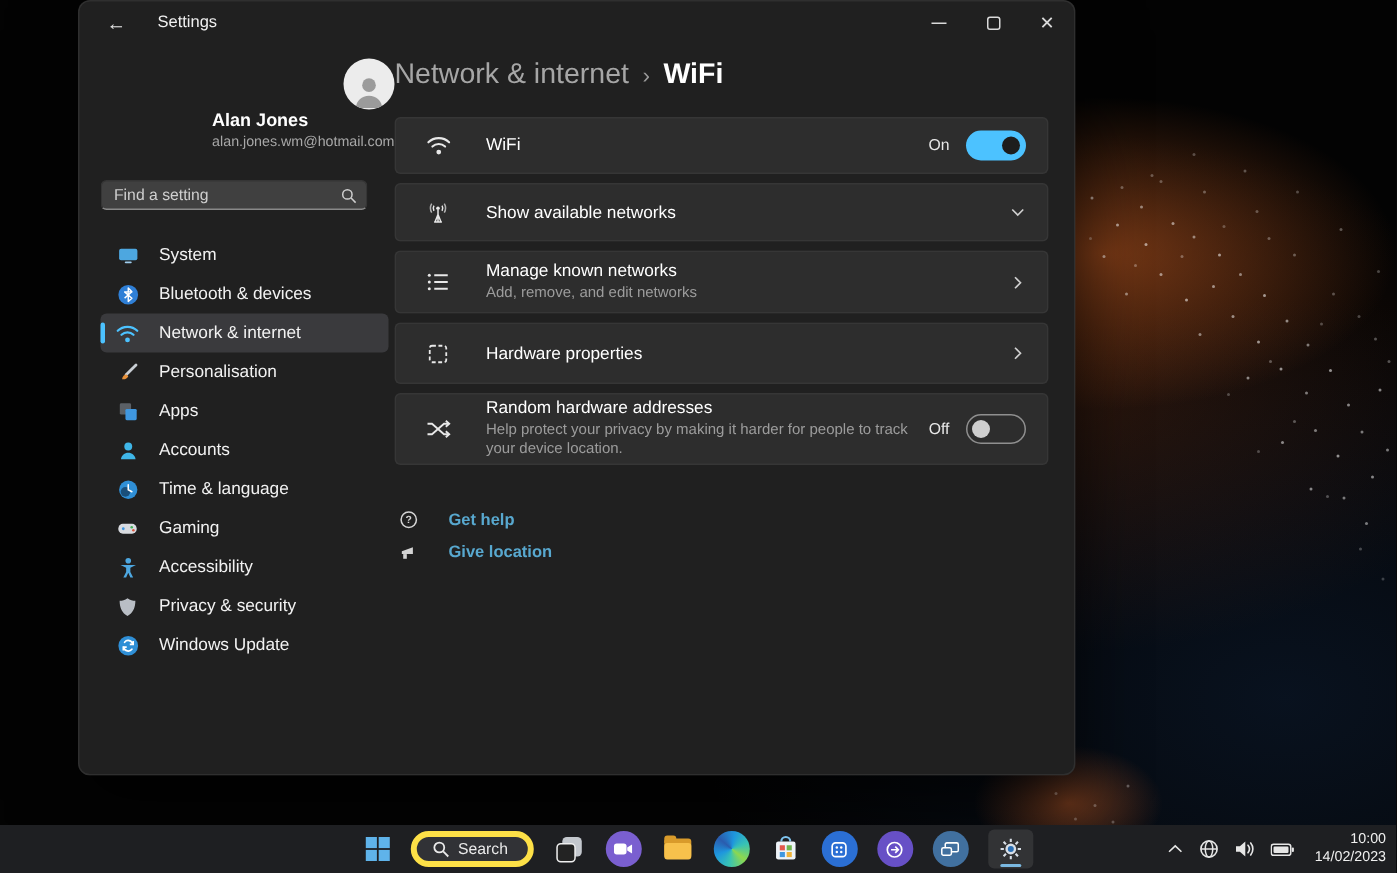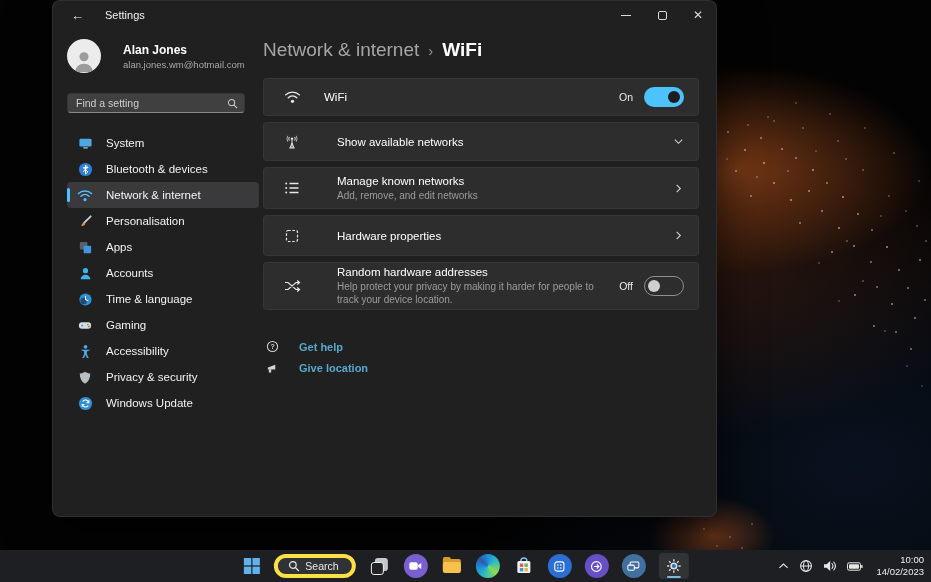--- a/index.html
+++ b/index.html
@@ -30,21 +30,21 @@
   .back-btn{width:14px;color:#e6e6e6;font-size:13px;line-height:1;cursor:default;}
   .tb-title{font-size:11px;margin-left:20px;color:#f0f0f0;}
   .win-controls{position:absolute;right:0;top:0;height:28px;display:flex;}
   .wc{width:36px;height:28px;display:flex;align-items:center;justify-content:center;color:#dadada;}
   .wc .minbar{width:10px;height:1px;background:#dadada;}
   .wc .maxbox{width:9px;height:9px;border:1px solid #dadada;border-radius:2px;}
   .wc.close{font-size:12px;}
 
   .win-body{display:flex;height:489px;}
   .sidebar{width:210px;padding:10px 0 0 14px;flex:none;}
-  .profile{display:flex;align-items:center;cursor:default;}
+  .profile{display:flex;align-items:flex-end;cursor:default;flex-direction:column;}
   .avatar{width:34px;height:34px;border-radius:50%;background:#ececec;display:flex;align-items:flex-end;justify-content:center;overflow:hidden;}
   .pinfo{margin-left:22px;}
   .pname{font-size:12px;font-weight:700;color:#fff;}
   .pemail{font-size:9.5px;color:#a8a8a8;margin-top:2px;}
   .searchbox{margin-top:20px;width:178px;height:20px;background:#404040;border:1px solid #353535;border-bottom:1px solid #898989;border-radius:4px;display:flex;align-items:center;padding:0 6px 0 8px;}
   .searchbox input{flex:1;background:transparent;border:none;outline:none;color:#e8e8e8;font-size:10.5px;font-family:inherit;padding:0;}
   .searchbox input::placeholder{color:#cfcfcf;}
   .nav{margin-top:17px;padding-right:4px;}
   .nav-item{position:relative;width:192px;height:26px;border-radius:4px;display:flex;align-items:center;padding-left:10px;cursor:default;}
   .nav-item.sel{background:#3a3a3d;}
@@ -52,21 +52,21 @@
   .nav-ic{width:16px;height:16px;flex:none;display:flex;align-items:center;justify-content:center;}
   .nav-lbl{font-size:11.5px;color:#f2f2f2;margin-left:13px;white-space:nowrap;}
 
   .main{flex:1;padding:10px 17px 0 0;}
   .crumb{display:flex;align-items:baseline;}
   .crumb .parent{font-size:19px;color:#a6a6a6;}
   .crumb .sep{font-size:15px;color:#9a9a9a;margin:0 9px;}
   .crumb .cur{font-size:19px;font-weight:700;color:#fff;}
   .cards{margin-top:17px;}
   .card{background:#2d2d2d;border:1px solid rgba(255,255,255,.045);border-radius:4px;display:flex;align-items:center;padding:0 14px 0 20px;cursor:default;}
-  .card + .card{margin-top:6px;gap:13px;}
+  .card + .card{margin-top:6px;}
   .c-ic{width:40px;flex:none;display:flex;align-items:center;}
   .c-text{flex:1;padding-right:12px;}
   .c-title{font-size:11.5px;color:#fff;}
   .c-sub{font-size:10px;color:#9c9c9c;line-height:1.3;margin-top:2px;max-width:320px;}
   .c-right{display:flex;align-items:center;flex:none;}
   .tog-label{font-size:10.5px;color:#e8e8e8;margin-right:11px;}
   .toggle{width:40px;height:20px;border-radius:10px;position:relative;}
   .toggle.on{background:#4cc2ff;}
   .toggle.on .knob{position:absolute;right:4px;top:4px;width:12px;height:12px;border-radius:50%;background:#1d1d1d;}
   .toggle.off{background:transparent;border:1px solid #8f8f8f;}

